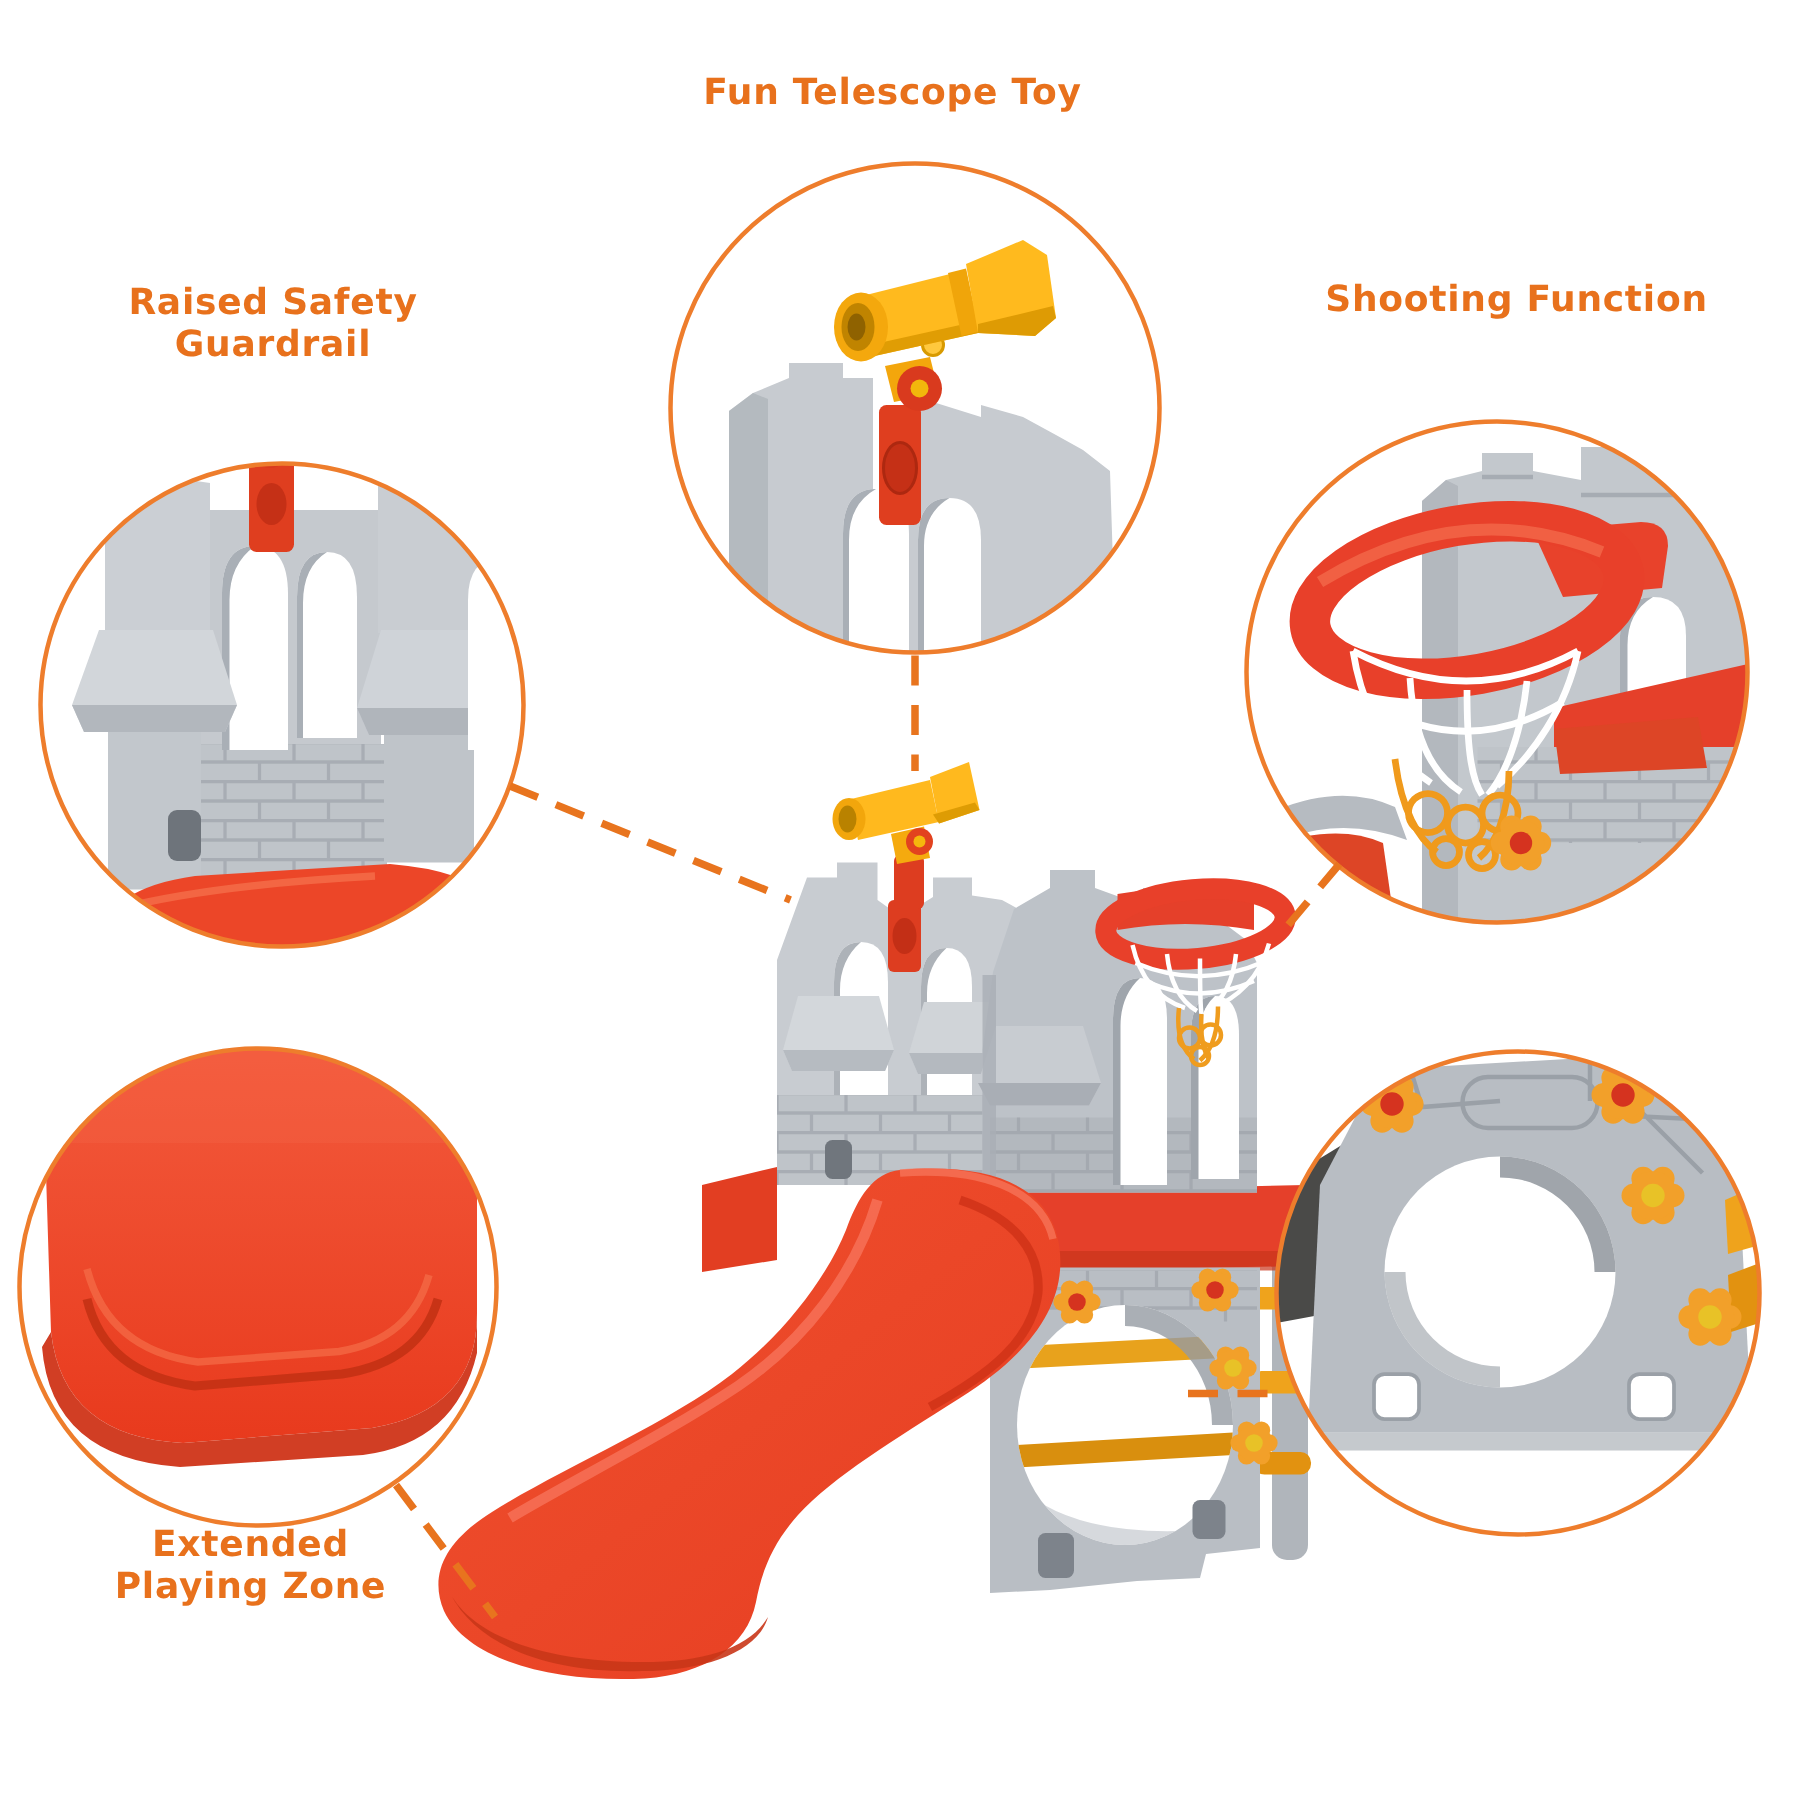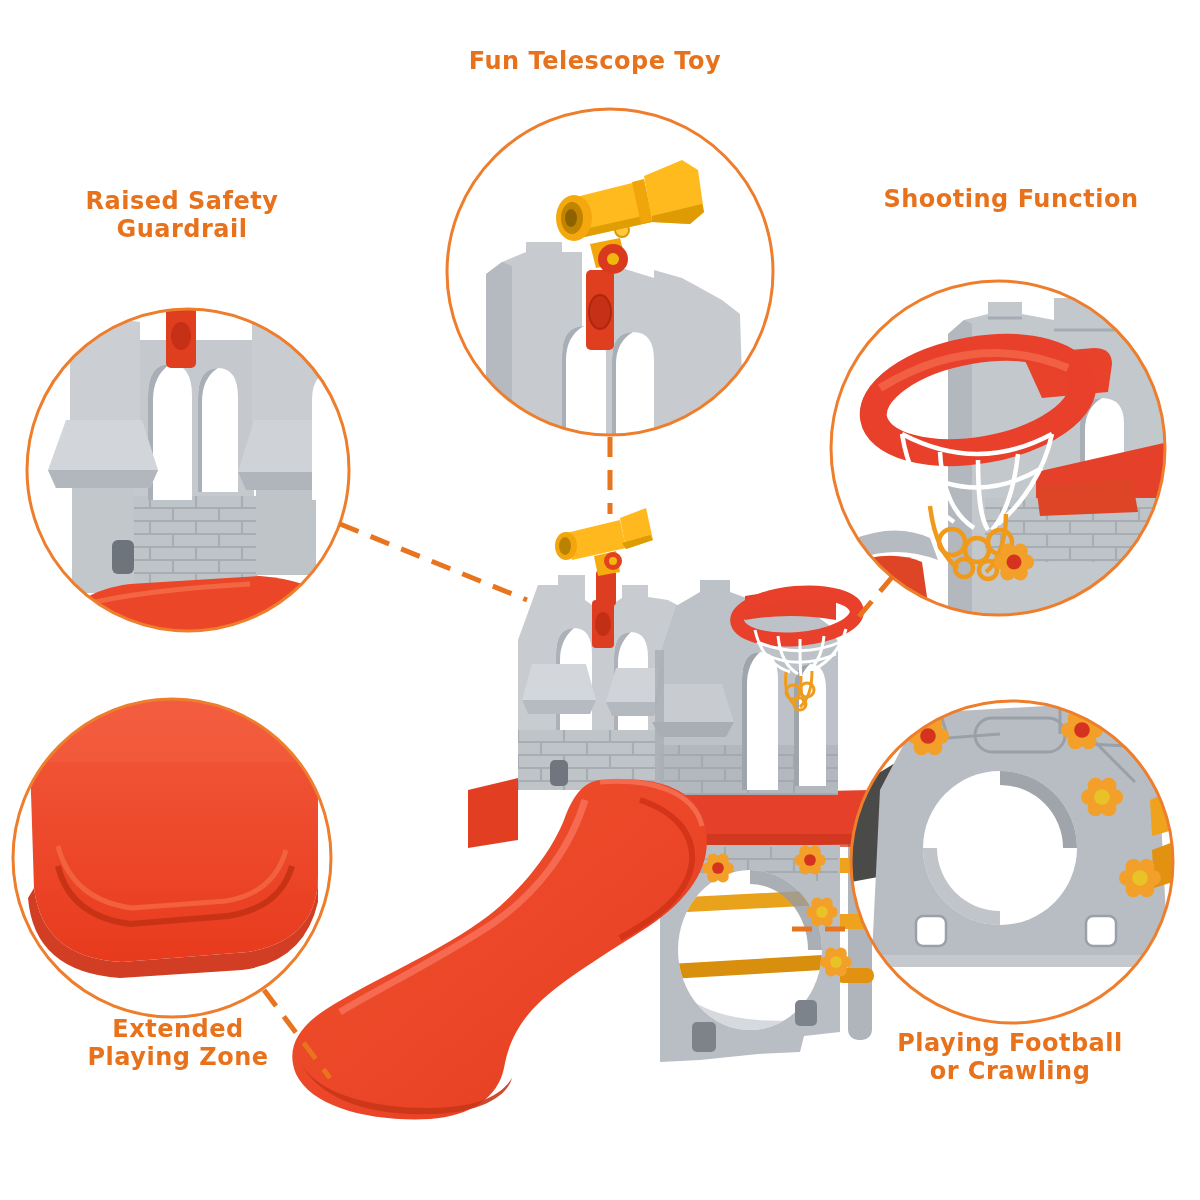--- a/index.html
+++ b/index.html
@@ -319,17 +319,16 @@
     <path d="M792,929 L858,929"></path>
   </g>
 </svg>
 
 <div class="lbl" style="left:595px;top:48px">Fun Telescope Toy</div>
 
 <div class="lbl" style="left:182px;top:188px"><span>Raised Safety</span><br><span>Guardrail</span></div>
 
 <div class="lbl" style="left:1011px;top:186px">Shooting Function</div>
 
-<div class="lbl" style="left:178px;top:1016px"><span>Extended</span><br><span>Playing Zone</span></div>
-
-<div class="lbl" style="left:1010px;top:1030px"><span>Playing Football</span><br><span>or Crawling</span></div>
+<div class="lbl" style="left:167px;top:1016px"><span>Extended</span><br><span>Playing Zone</span></div>
+
 
 </div>
 
 </body></html>

